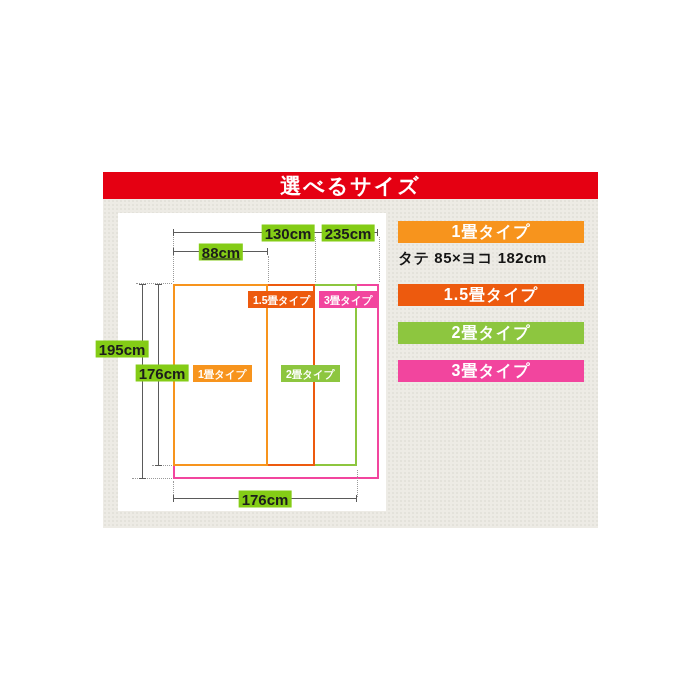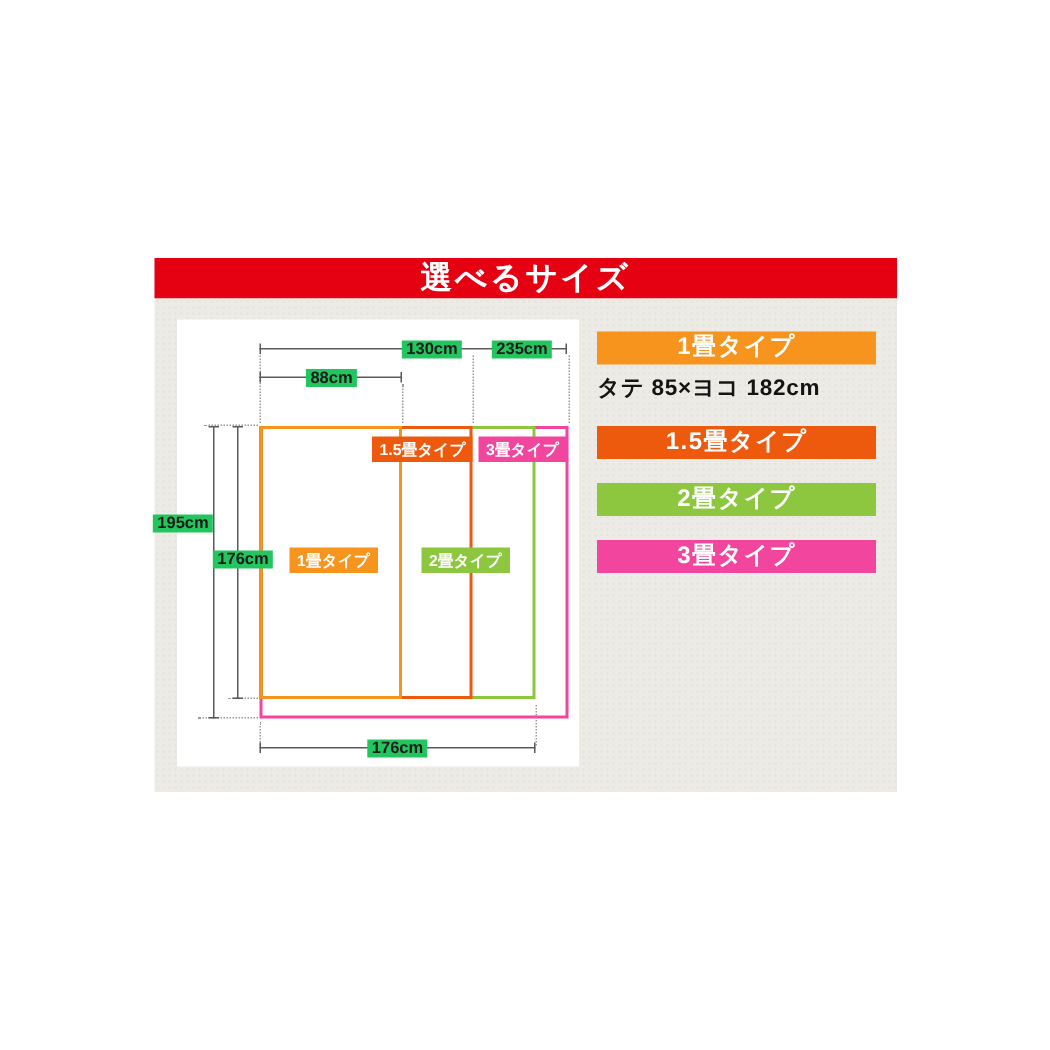--- a/index.html
+++ b/index.html
@@ -40,25 +40,25 @@
   .vline { position:absolute; width:1px; background:#5a5a5a; z-index:2; }
   .vline::before, .vline::after { content:""; position:absolute; left:-3px; width:7px; height:1px; background:#5a5a5a; }
   .vline::before { top:0; } .vline::after { bottom:0; }
 
   .dim-top   { left:55px; top:19px;  width:205px; }
   .dim-88    { left:55px; top:38px;  width:95px; }
   .dim-195   { left:24px; top:71px;  height:195px; }
   .dim-176l  { left:40px; top:71px;  height:182px; }
   .dim-bot   { left:55px; top:285px; width:184px; }
 
-  .dimlabel { position:absolute; z-index:5; transform:translate(-50%,-50%); background:#22c55e;
-              color:#1c1c1c; font-weight:bold; font-size:11px; padding:0 3px; white-space:nowrap; }
+  .dimlabel { position:absolute; z-index:5; transform:translate(-50%,-50%); background:#84cc16;
+              color:#1c1c1c; font-weight:bold; font-size:15px; padding:0 3px; white-space:nowrap; }
   .lb130 { left:170px; top:20px; }
   .lb235 { left:230px; top:20px; }
-  .lb88  { left:103px; top:39px; }
+  .lb88  { left:103px; top:39px;text-decoration:underline; }
   .lb195 { left:4px;  top:136px; }
   .lb176l{ left:44px;  top:160px; }
   .lb176b{ left:147px; top:286px; }
 
   .vdot { position:absolute; width:0; border-left:1px dotted #9a9a9a; z-index:1; }
   .hdot { position:absolute; height:0; border-top:1px dotted #9a9a9a; z-index:1; }
   .vd1 { left:55px;  top:24px;  height:45px; }
   .vd2 { left:150px; top:43px;  height:26px; }
   .vd3 { left:197px; top:24px;  height:45px; }
   .vd4 { left:261px; top:24px;  height:45px; }

